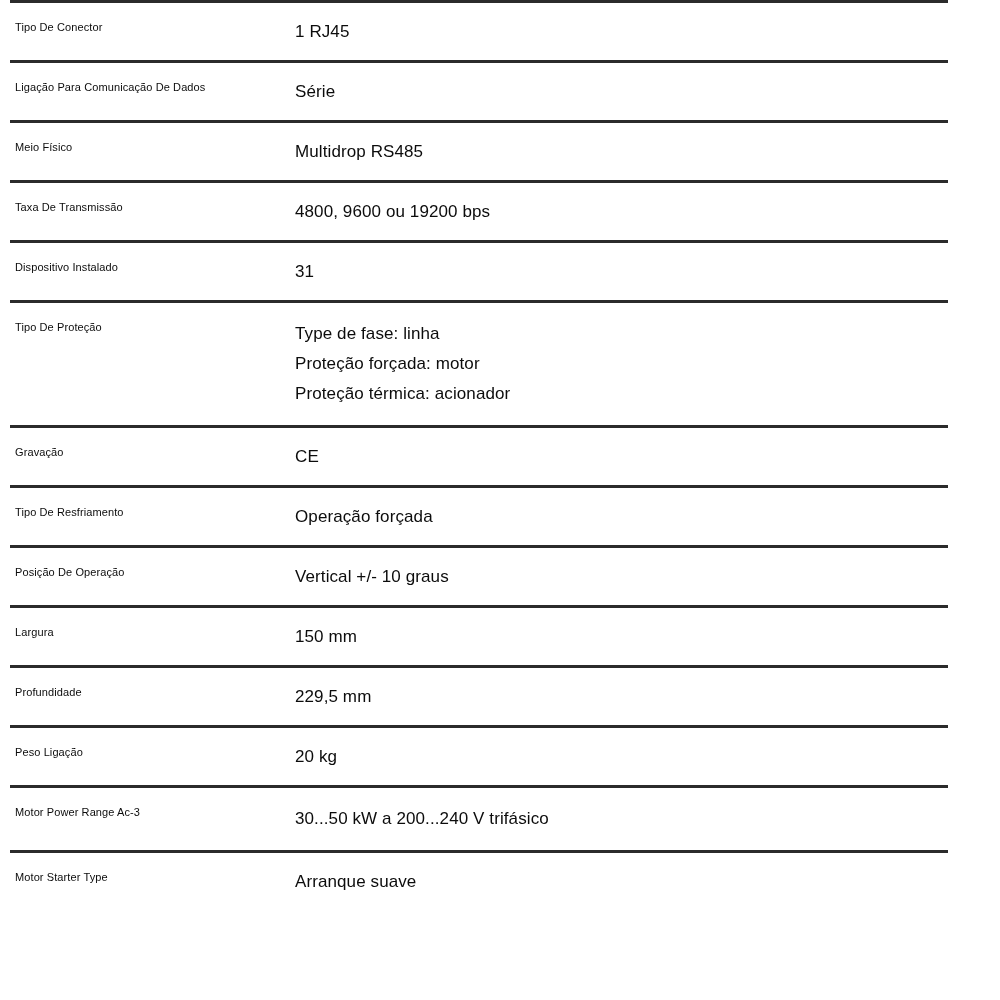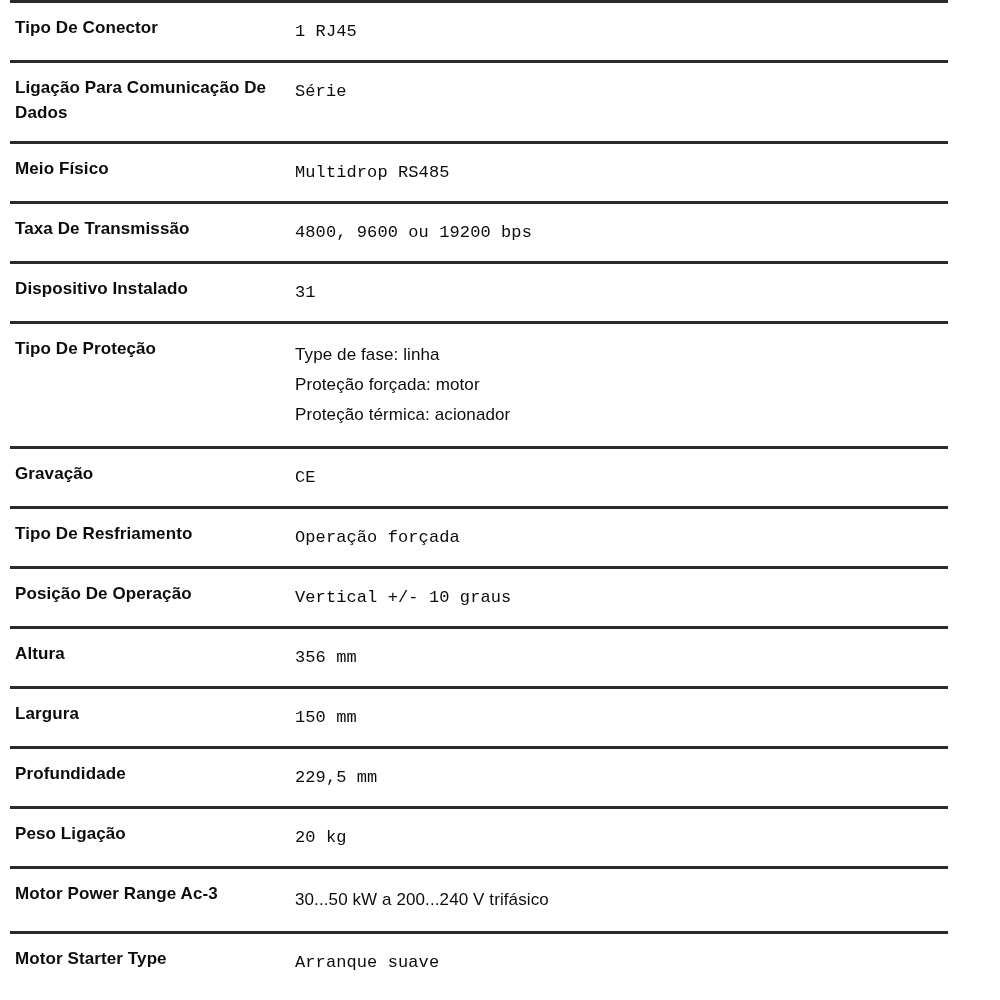--- a/index.html
+++ b/index.html
@@ -17,38 +17,37 @@
   }
   .row {
     display: flex;
     border-top: 3px solid #2b2b2b;
     padding: 12px 0 16px 0;
   }
   .label {
     width: 285px;
     padding-left: 5px;
     padding-right: 12px;
-    font-size: 17px;
-    font-weight: 700;
+    font-size: 11px;
+    font-weight: 400;
     line-height: 25px;
     letter-spacing: 0.1px;
   }
   .value {
     flex: 1;
     padding-top: 4px;
     font-size: 17px;
     font-weight: 400;
     letter-spacing: 0.1px;
   }
   .value-line {
     line-height: 30px;
   }
   .row.single .value-line {
     line-height: 25px;
-    font-family: Liberation Mono, monospace;
   }
 </style>
 </head>
 <body>
 
 <div class="spec-table">
 
   <div class="row single">
     <div class="label">Tipo De Conector</div>
     <div class="value">
@@ -107,26 +106,20 @@
     </div>
   </div>
 
   <div class="row single">
     <div class="label">Posição De Operação</div>
     <div class="value">
       <div class="value-line">Vertical +/- 10 graus</div>
     </div>
   </div>
 
-  <div class="row single">
-    <div class="label">Altura</div>
-    <div class="value">
-      <div class="value-line">356 mm</div>
-    </div>
-  </div>
 
   <div class="row single">
     <div class="label">Largura</div>
     <div class="value">
       <div class="value-line">150 mm</div>
     </div>
   </div>
 
   <div class="row single">
     <div class="label">Profundidade</div>

